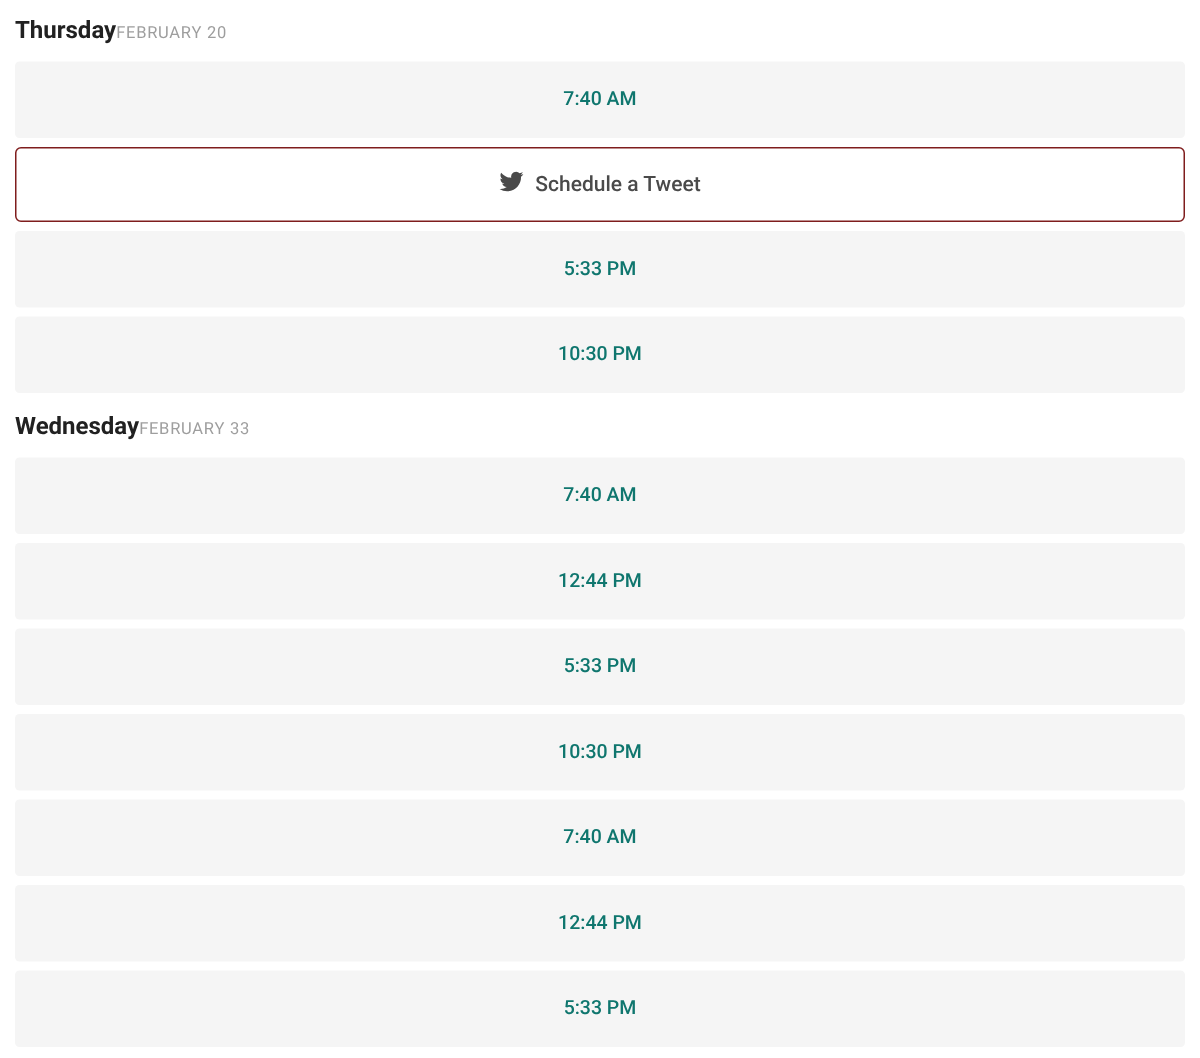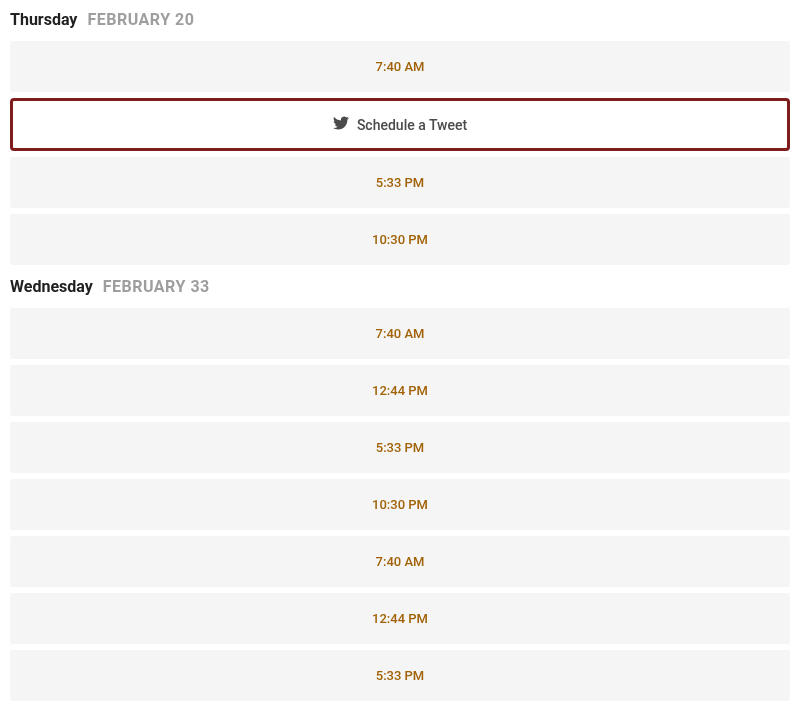--- a/index.html
+++ b/index.html
@@ -9,52 +9,52 @@
     }
     body {
       font-family: -apple-system, BlinkMacSystemFont, "Segoe UI", Roboto, Helvetica, Arial, sans-serif;
       background: #ffffff;
       width: 800px;
       padding: 10px;
     }
     .day-header {
       display: flex;
       align-items: baseline;
-      gap: 10px;
+      gap: 0;
       margin-top: 12px;
       margin-bottom: 12px;
     }
     .day-header:first-child {
       margin-top: 0;
     }
     .day-name {
       font-size: 16px;
       font-weight: 700;
       color: #212121;
     }
     .day-date {
-      font-size: 16px;
-      font-weight: 700;
+      font-size: 11px;
+      font-weight: 400;
       color: #9e9e9e;
       letter-spacing: 0.5px;
     }
     .time-slot {
       background: #f5f5f5;
-      color: #a16207;
+      color: #0f766e;
       font-size: 13px;
       font-weight: 500;
       text-align: center;
       padding: 18px 0;
       border-radius: 3px;
       margin-bottom: 6px;
       cursor: pointer;
     }
     .schedule-tweet {
       background: #ffffff;
-      border: 3px solid #7f1d1d;
+      border: 1px solid #7f1d1d;
       border-radius: 4px;
       color: #4a4a4a;
       font-size: 14px;
       font-weight: 500;
       text-align: center;
       padding: 14px 0;
       margin-bottom: 6px;
       cursor: pointer;
       display: flex;
       align-items: center;

